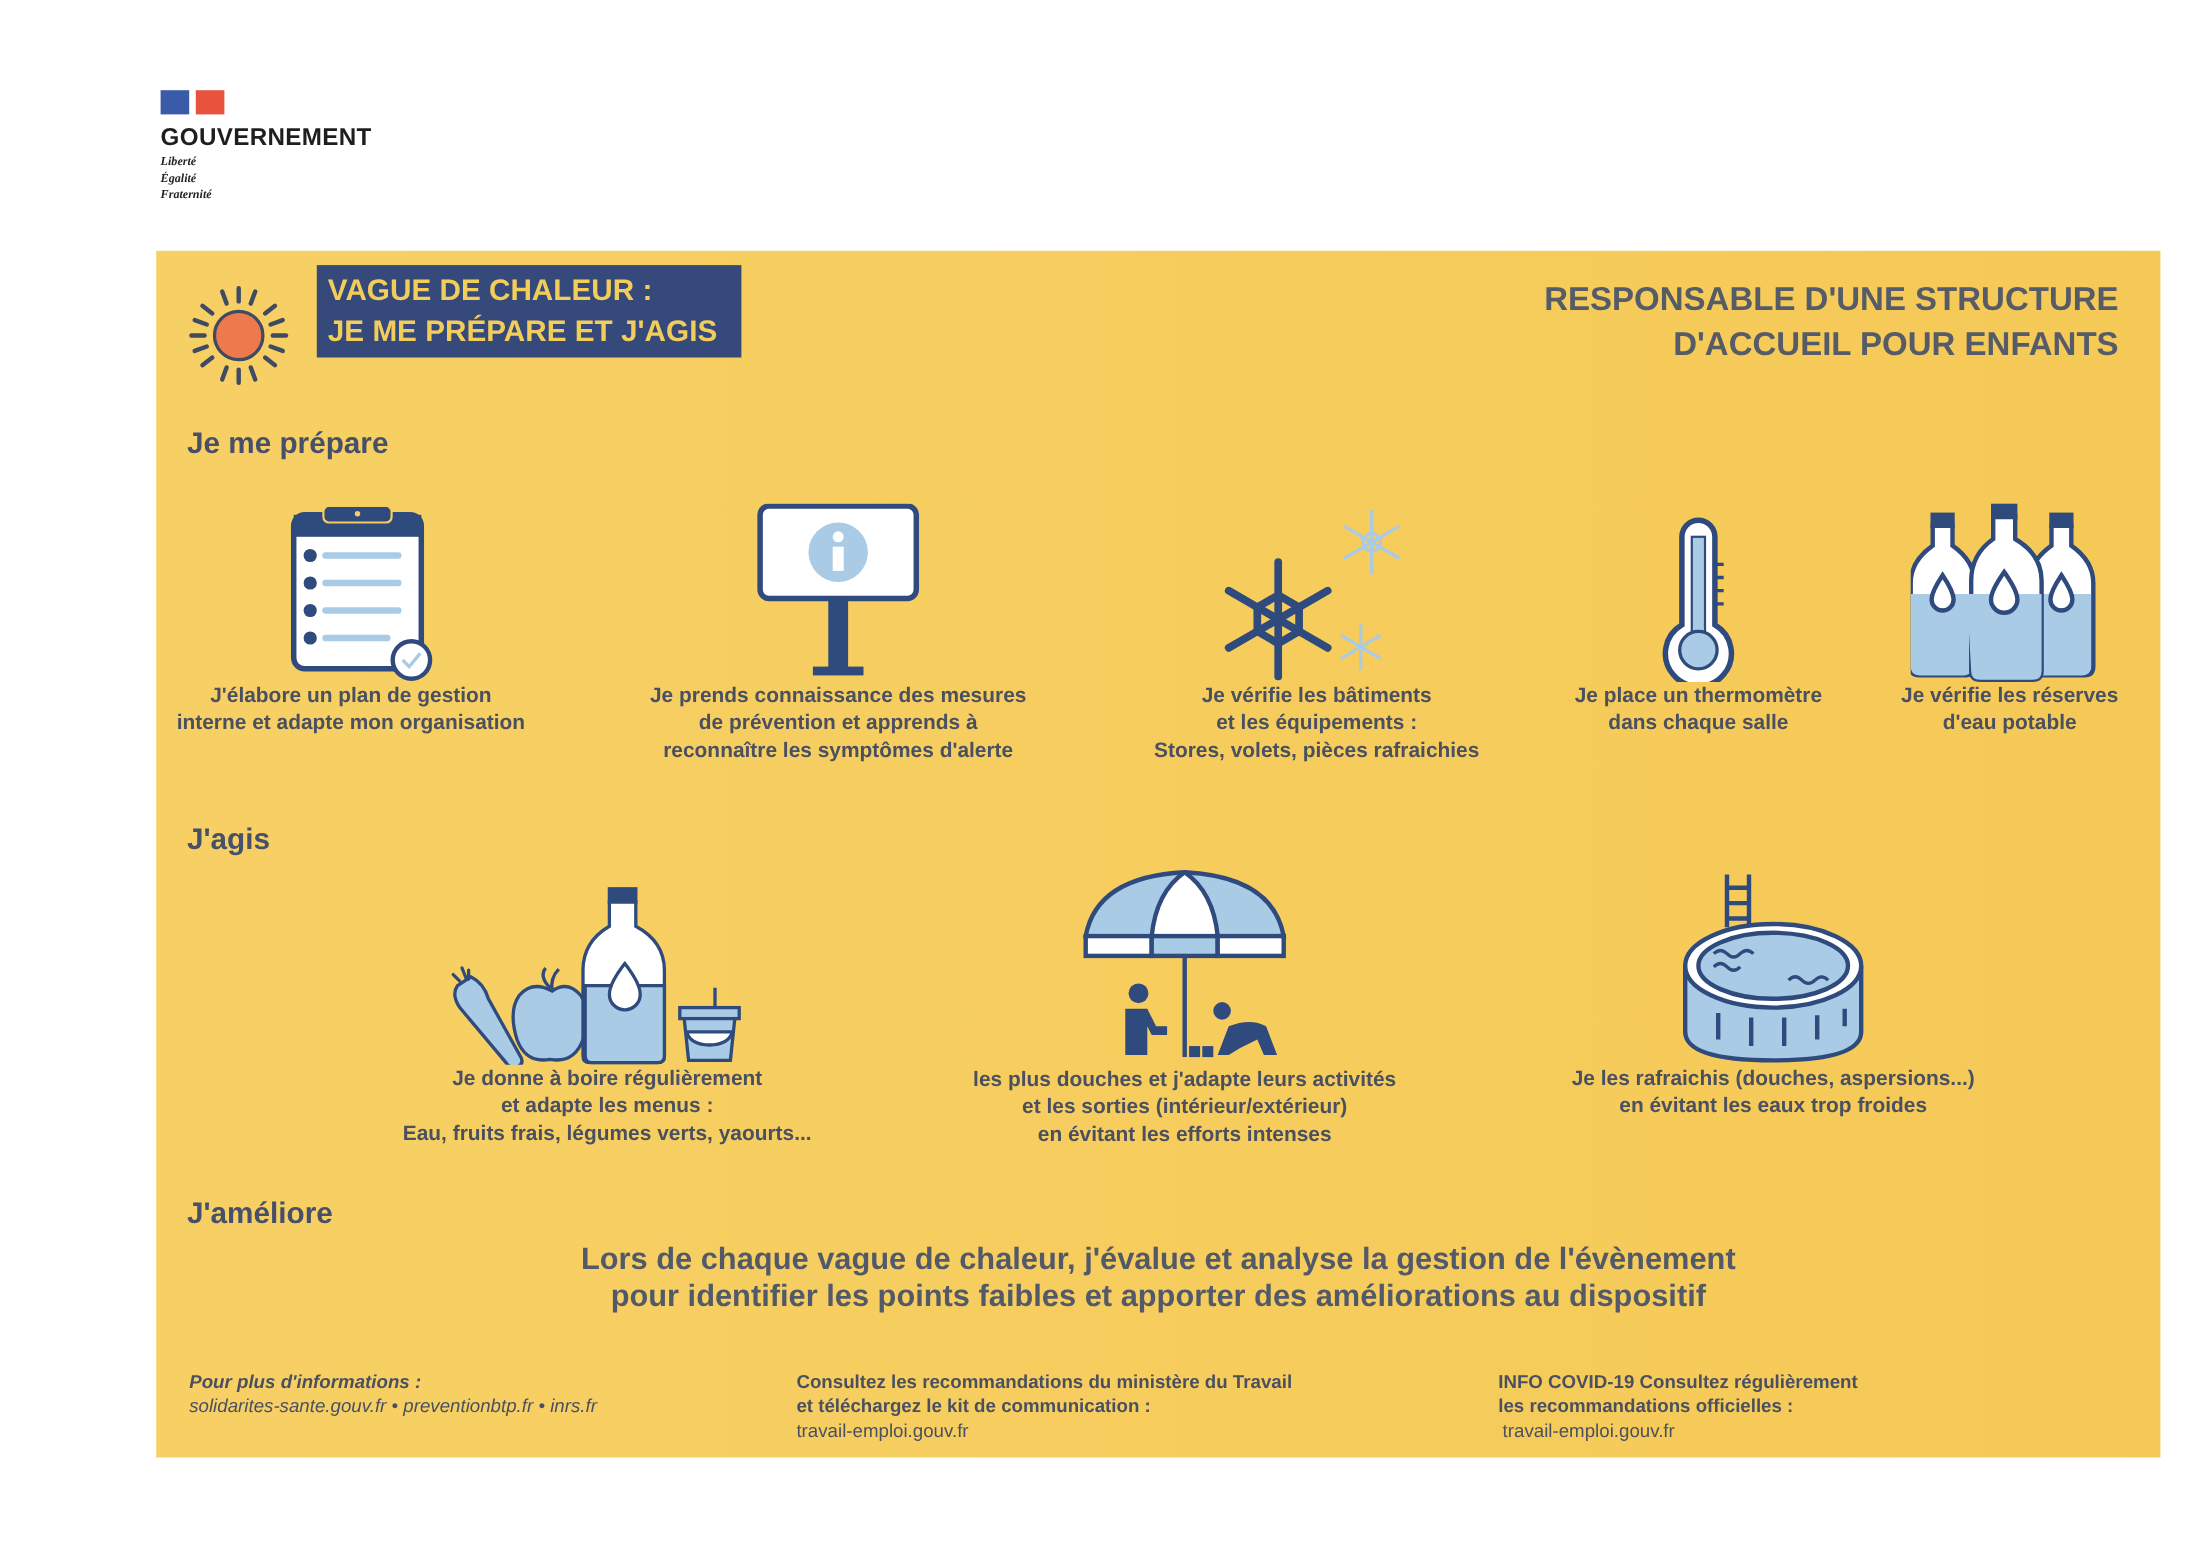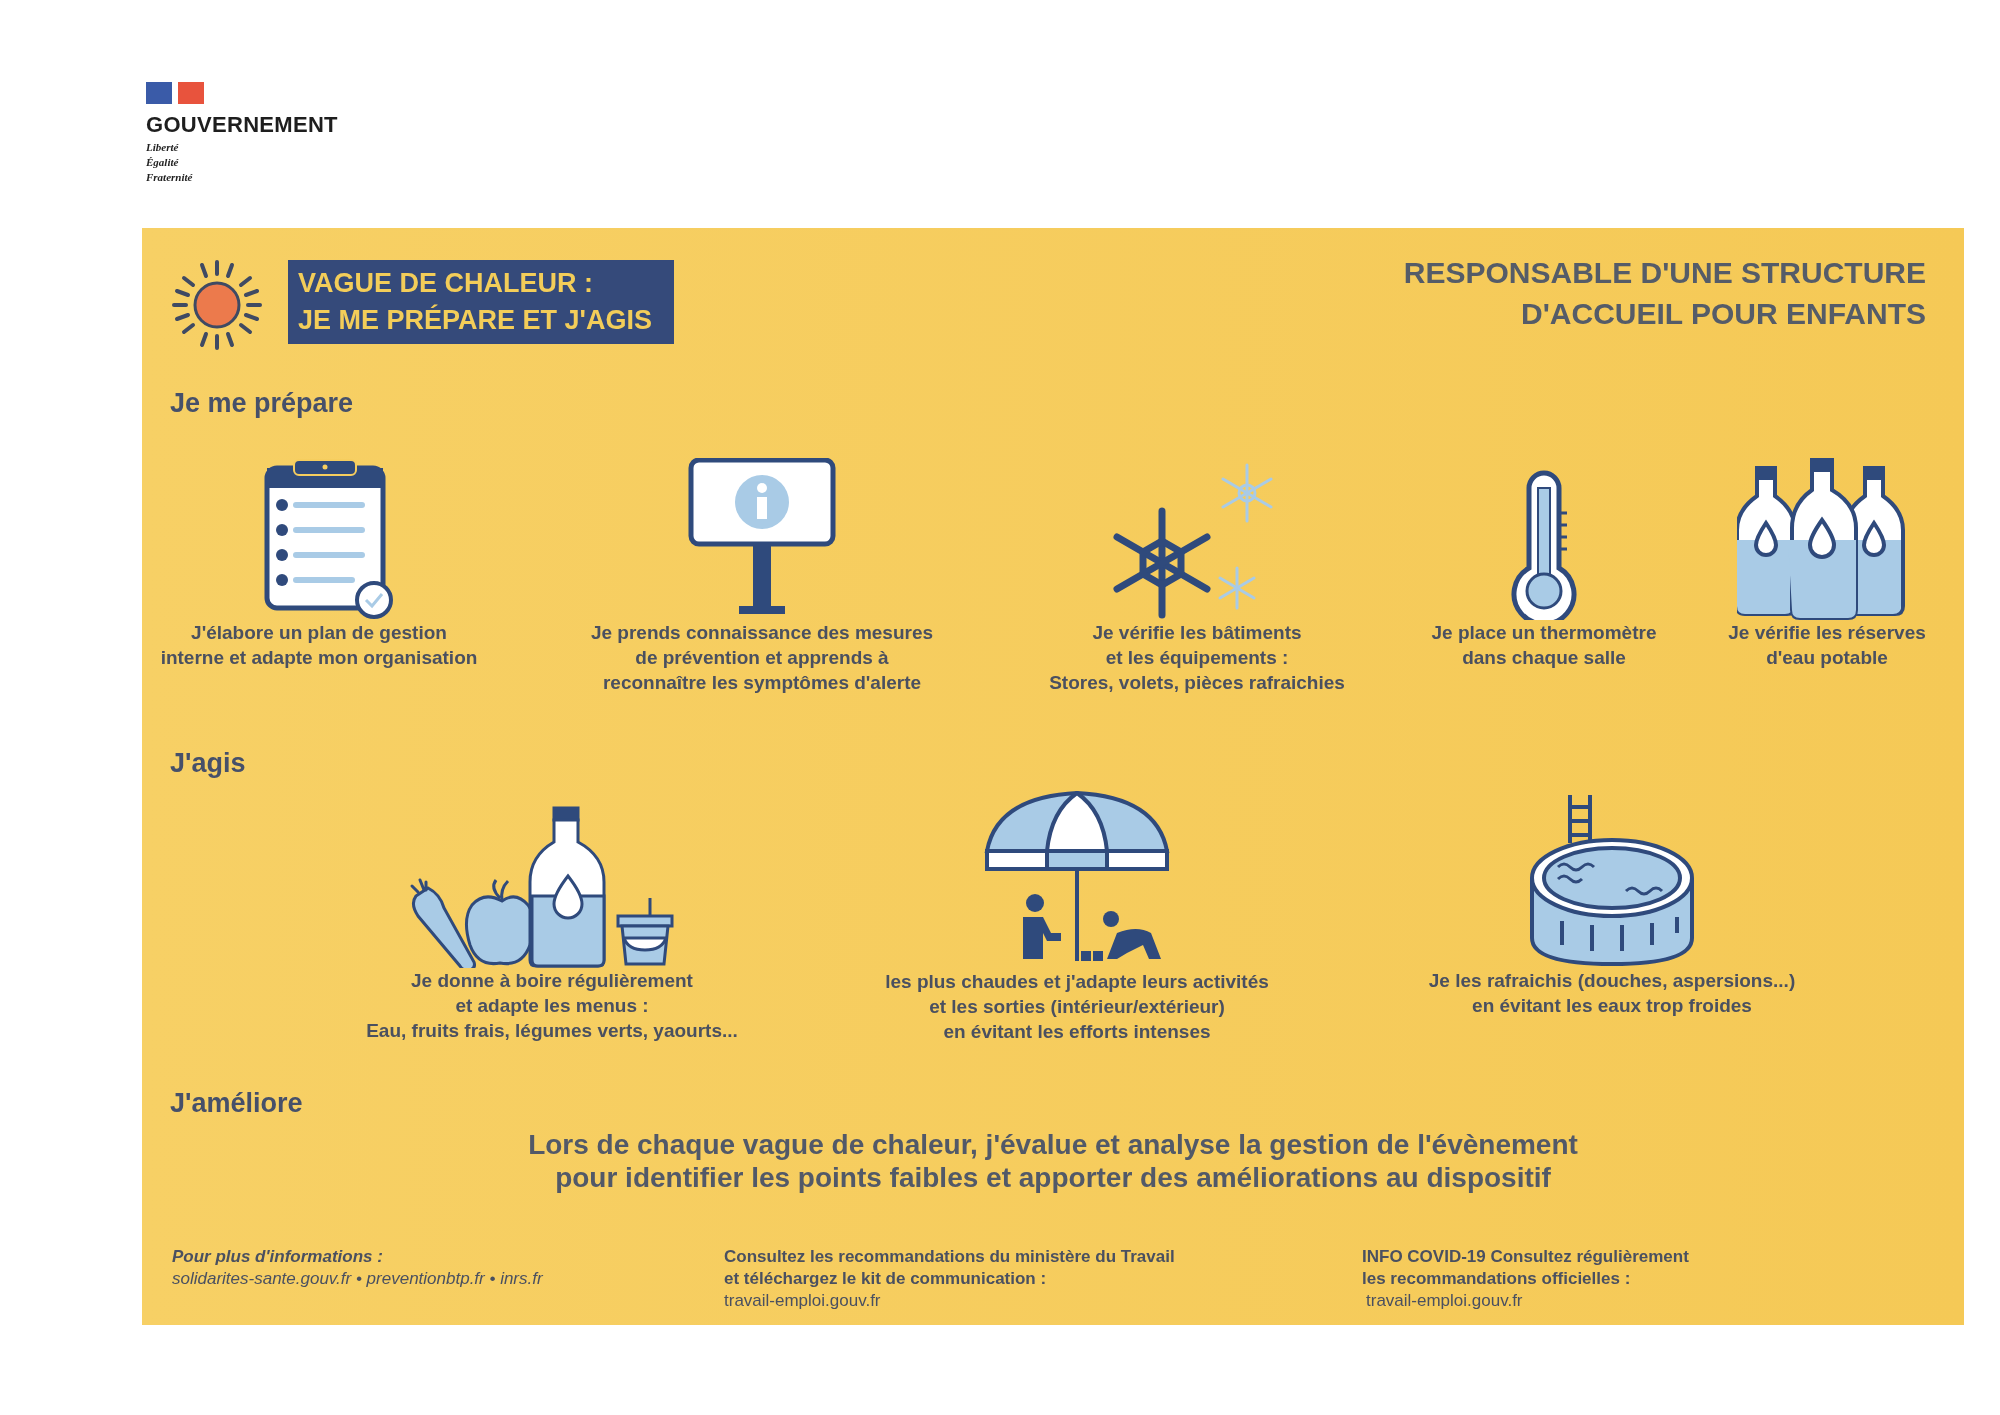--- a/index.html
+++ b/index.html
@@ -12,21 +12,21 @@
   .flag .b { width: 26px; height: 22px; background: #3a5ba8; }
   .flag .r { width: 26px; height: 22px; background: #e8533d; }
   .gov-name { font-weight: bold; font-size: 22px; color: #1e1e1e; margin-top: 8px; letter-spacing: 0.3px; }
   .motto { font-family: "Liberation Serif", serif; font-style: italic; font-weight: bold; font-size: 11px; color: #222; line-height: 15px; margin-top: 2px; }
   .panel {
     position: absolute; left: 142px; top: 228px; width: 1822px; height: 1097px;
     background: linear-gradient(90deg, #f7d065 0%, #f5c956 100%);
   }
   .sun { position: absolute; left: 28px; top: 30px; width: 94px; height: 94px; }
   .title-box {
-    position: absolute; left: 146px; top: 32px; width: 386px; height: 84px; background: #354a7a;
+    position: absolute; left: 146px; top: 13px; width: 386px; height: 84px; background: #354a7a;
     color: #f3cd59; font-weight: bold; font-size: 27px; line-height: 37px; padding: 5px 10px; box-sizing: border-box;
   }
   .title-box div { white-space: nowrap; }
   .audience { position: absolute; right: 38px; top: 24px; text-align: right; font-weight: bold; font-size: 30px; line-height: 41px; color: #555c68; }
   .section-h { position: absolute; left: 28px; font-weight: bold; font-size: 27px; color: #46506a; }
   .item { position: absolute; text-align: center; }
   .item .cap { font-weight: bold; font-size: 19px; line-height: 25px; color: #4a5060; white-space: nowrap; }
   .item svg { display: block; margin: 0 auto; }
   .improve { position: absolute; left: 0; width: 1822px; top: 900px; text-align: center; font-weight: bold; font-size: 28px; line-height: 33px; color: #525968; }
   .foot { position: absolute; top: 1018px; font-size: 17px; line-height: 22px; color: #4a5060; }
@@ -240,21 +240,21 @@
       <g fill="#2f4a7c">
         <circle cx="58" cy="112" r="9"></circle>
         <path d="M46,126 h20 l8,16 l10,0 v8 l-14,0 l-4,-8 v26 h-20z"></path>
         <rect x="104" y="160" width="10" height="10"></rect>
           <rect x="116" y="160" width="10" height="10"></rect>
         <circle cx="134" cy="128" r="8"></circle>
         <path d="M140,142 q20,-8 34,0 l10,26 h-12 l-6,-14 l-16,8 l-10,6 h-10 z"></path>
       </g>
     </svg>
     <div class="cap">
-      <div>les plus chaudes et j'adapte leurs activités</div>
+      <div>les plus douches et j'adapte leurs activités</div>
       <div>et les sorties (intérieur/extérieur)</div>
       <div>en évitant les efforts intenses</div>
     </div>
   </div>
 
   <div class="item" style="left:1250px; top:565px; width:440px;">
     <svg width="180" height="175" viewBox="0 0 180 175">
       <g stroke="#2f4a7c" stroke-width="4">
         <line x1="48" y1="2" x2="48" y2="50"></line>
           <line x1="68" y1="2" x2="68" y2="50"></line>

